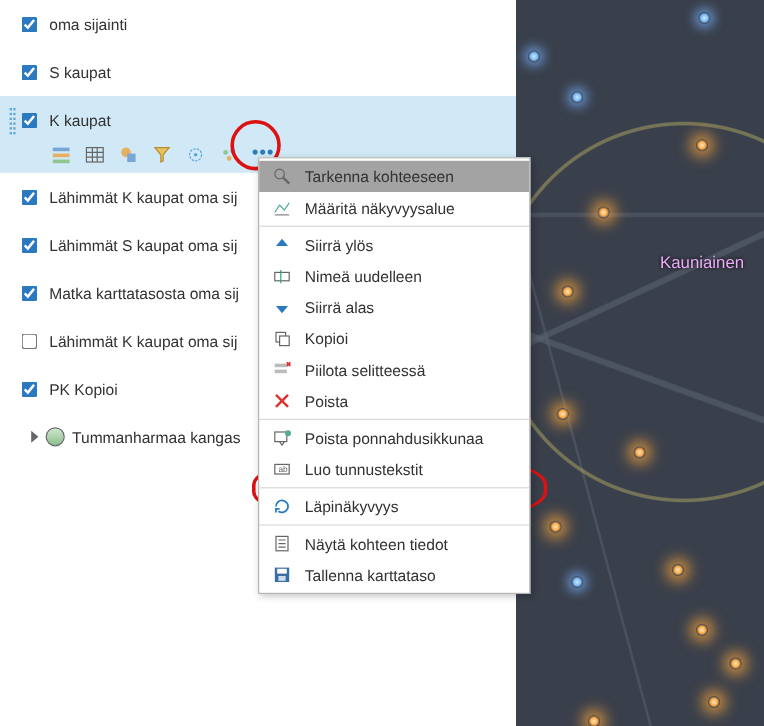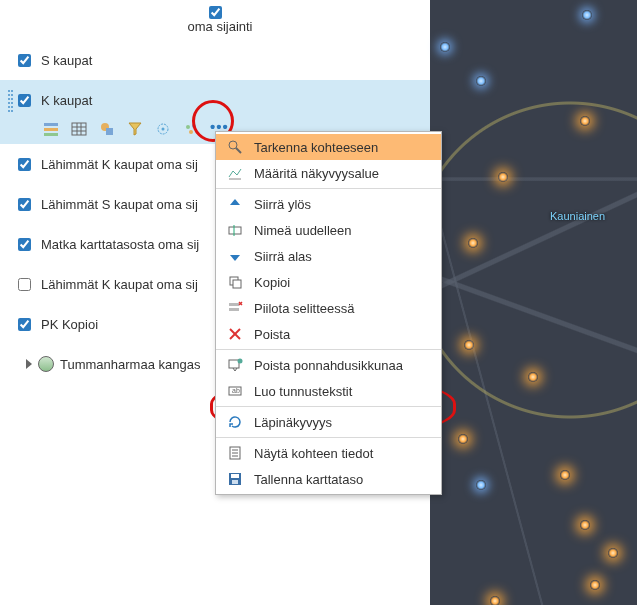--- a/index.html
+++ b/index.html
@@ -18,48 +18,48 @@
   .ellipsis{color:#2b7abf;font-weight:bold;letter-spacing:1px;font-size:15px;line-height:14px;}
   .more-wrap{position:relative;display:inline-block;}
   
   .red-circle{position:absolute;border:3px solid #d11;border-radius:50%;pointer-events:none;}
   .red-oval{position:absolute;border:3px solid #d11;border-radius:50%/50%;pointer-events:none;}
   
   .menu{position:absolute;left:215px;top:131px;width:225px;background:#fff;border:1px solid #b6b6b6;box-shadow:2px 2px 6px rgba(0,0,0,.25);z-index:50;}
   .menu-section{padding:2px 0;}
   .menu-sep{height:1px;background:#d9d9d9;margin:0;}
   .menu-item{display:flex;align-items:center;height:26px;padding:0 10px;gap:10px;cursor:default;}
-  .menu-item.hi{background:#fdba74;}
+  .menu-item.hi{background:#a3a3a3;}
   .mi-icon{width:18px;height:18px;display:inline-flex;align-items:center;justify-content:center;flex:0 0 18px;}
   .mi-label{flex:1;white-space:nowrap;}
   
   .exp{display:inline-block;width:0;height:0;border-top:5px solid transparent;border-bottom:5px solid transparent;border-left:6px solid #666;margin-right:6px;}
   .globe{display:inline-block;width:14px;height:14px;border:1px solid #666;border-radius:50%;background:linear-gradient(#cfe6cf,#8dbf8d);margin-right:6px;}
   
   .road{position:absolute;background:rgba(100,110,125,0.5);}
   .road.r1{left:0;top:0;width:207px;height:605px;
     background:
       radial-gradient(circle at 140px 260px, transparent 155px, rgba(190,180,100,0.45) 156px, rgba(190,180,100,0.45) 158px, transparent 159px),
       linear-gradient(20deg, transparent 48%, rgba(90,98,112,0.6) 48.2%, rgba(90,98,112,0.6) 48.8%, transparent 49%),
       linear-gradient(-25deg, transparent 58%, rgba(90,98,112,0.6) 58.2%, rgba(90,98,112,0.6) 58.8%, transparent 59%),
       linear-gradient(75deg, transparent 30%, rgba(90,98,112,0.5) 30.2%, rgba(90,98,112,0.5) 30.6%, transparent 30.8%),
       linear-gradient(0deg, transparent 70%, rgba(90,98,112,0.5) 70.2%, rgba(90,98,112,0.5) 70.6%, transparent 70.8%),
       #393f4b;}
-  .city-label{position:absolute;color:#7dd3fc;font-size:11px;text-shadow:0 0 3px #000;}
+  .city-label{position:absolute;color:#f0abfc;font-size:14px;text-shadow:0 0 3px #000;}
   
   .pt{position:absolute;width:10px;height:10px;border-radius:50%;}
   .pt.blue{background:radial-gradient(circle,#cfe8ff 0%,#7fbfff 40%,rgba(80,160,255,0) 70%);box-shadow:0 0 10px 3px rgba(120,180,255,0.8);}
   .pt.orange{background:radial-gradient(circle,#ffe7bf 0%,#ffad4a 40%,rgba(255,160,40,0) 70%);box-shadow:0 0 12px 4px rgba(255,170,60,0.9);}
 </style>
 </head>
 <body>
 
 <div class="panel">
   <div id="layers-host">
-      <div class="layer" style="position: relative; flex-direction: column;">
+      <div class="layer" style="position: relative;">
         <input type="checkbox" checked="" style="">
         <span class="layer-label">oma sijainti</span>
       </div>
       <div class="layer" style="position: relative;">
         <input type="checkbox" checked="" style="">
         <span class="layer-label">S kaupat</span>
       </div>
       <div class="layer selected" style="position: relative;">
         <div class="drag-dots">
           <span style="left: 0px; top: 2px;"></span>

